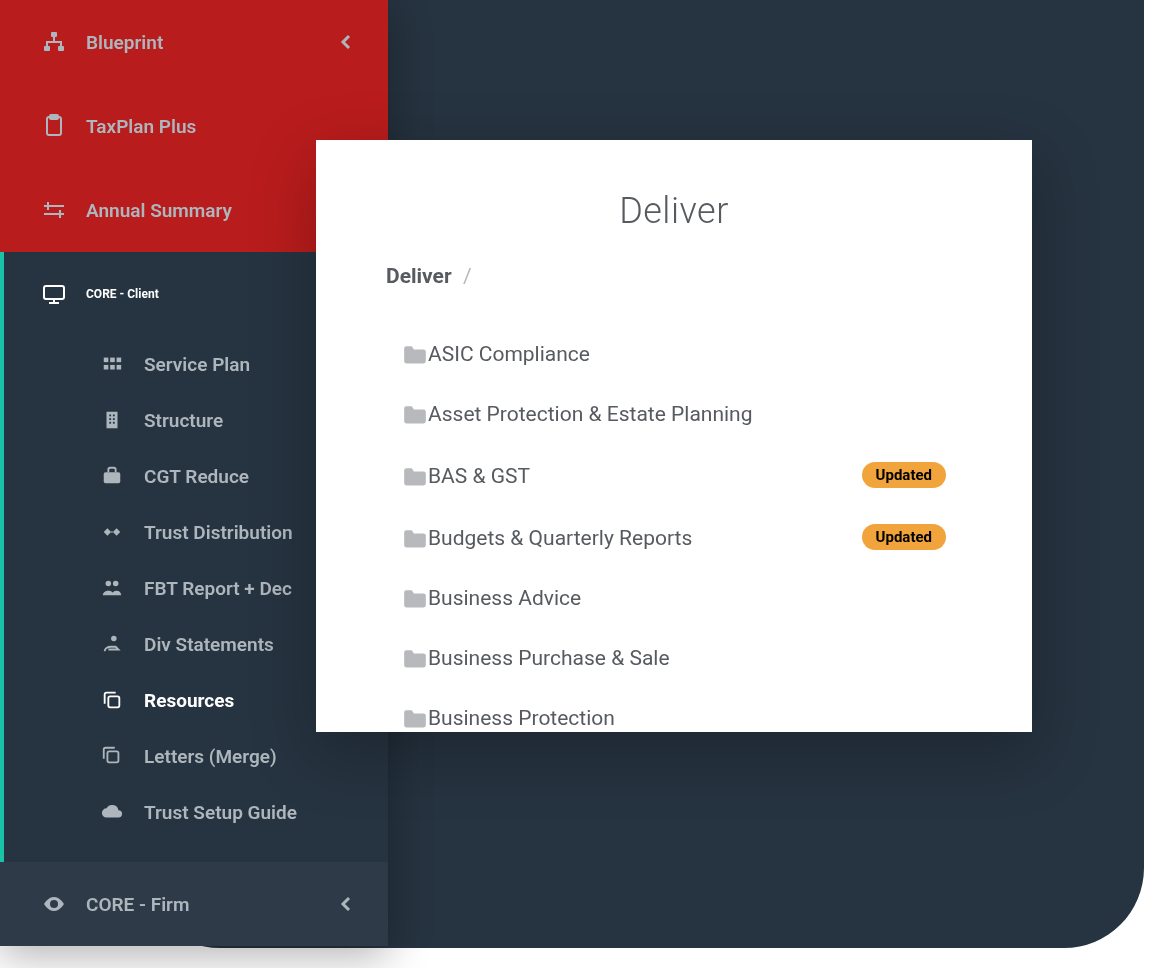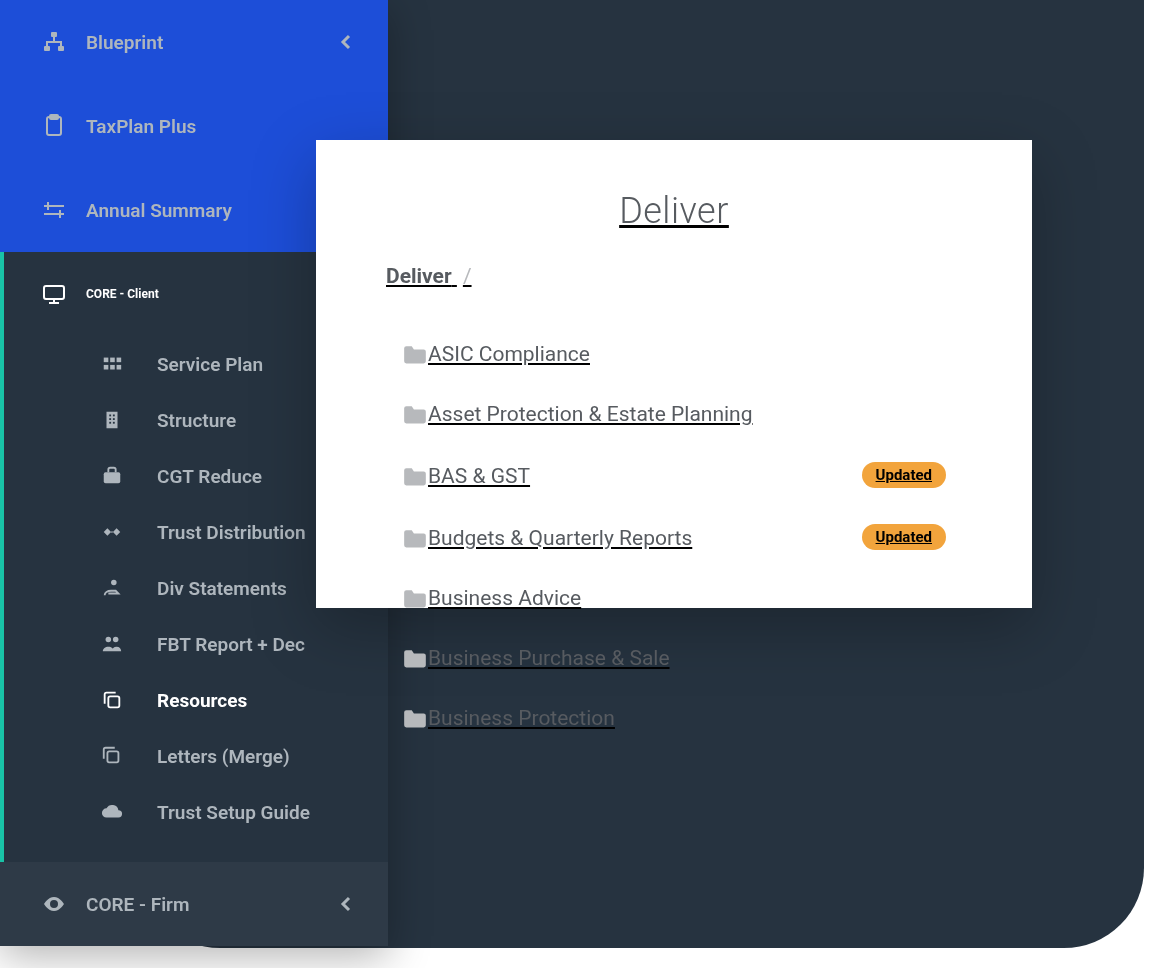--- a/index.html
+++ b/index.html
@@ -19,21 +19,21 @@
       bottom: 20px;
       background: #263340;
       border-radius: 0 0 80px 80px;
       z-index: 0;
     }
     .sidebar {
       position: absolute;
       top: 0;
       left: 0;
       width: 388px;
-      background: #1d4ed8;
+      background: #b91c1c;
       z-index: 2;
       box-shadow: 0 10px 40px rgba(0,0,0,0.3);
       color: #aeb6bd;
     }
     .sidebar-top-item {
       display: flex;
       align-items: center;
       padding: 30px 24px 30px 42px;
       cursor: pointer;
       gap: 20px;
@@ -57,21 +57,21 @@
       font-size: 12px;
       font-weight: 700;
       color: #ffffff;
     }
     .sidebar-sub {
       padding-bottom: 22px;
     }
     .sidebar-sub-item {
       display: flex;
       align-items: center;
-      gap: 33px;
+      gap: 20px;
       padding: 16px 0 16px 58px;
       font-size: 19px;
       font-weight: 600;
       color: #aeb6bd;
       cursor: pointer;
     }
     .sidebar-sub-item.active {
       color: #ffffff;
       font-weight: 700;
     }
@@ -83,26 +83,25 @@
       justify-content: center;
       flex-shrink: 0;
     }
     .icon svg { width: 24px; height: 24px; }
     .sub-icon svg { width: 22px; height: 22px; }
     .content-card {
       position: absolute;
       top: 140px;
       left: 316px;
       width: 716px;
-      height: 468px;
+      height: 592px;
       background: #ffffff;
       z-index: 3;
       box-shadow: 0 20px 60px rgba(0,0,0,0.25);
       padding: 50px 58px 31px 58px;
-      text-decoration: underline;
     }
     .content-title {
       text-align: center;
       font-size: 36px;
       font-weight: 300;
       color: #575b60;
       margin-bottom: 26px;
       letter-spacing: 0.5px;
     }
     .breadcrumb {
@@ -238,35 +237,35 @@
         <span class="icon sub-icon">
             <svg viewBox="0 0 24 24" fill="#aeb6bd">
               <path d="M3 12l4-4 5 5 5-5 4 4-4 4-5-5-5 5z"></path>
             </svg>
           </span>
         <span>Trust Distribution</span>
       </div>
       <div class="sidebar-sub-item">
         <span class="icon sub-icon">
             <svg viewBox="0 0 24 24" fill="#aeb6bd">
-              <circle cx="14" cy="6" r="3"></circle>
-              <path d="M4 20c0-3 3-5 7-5h5l3 3H8" stroke="#aeb6bd" stroke-width="2" fill="none"></path>
-            </svg>
-          </span>
-        <span>Div Statements</span>
-      </div>
-      <div class="sidebar-sub-item">
-        <span class="icon sub-icon">
-            <svg viewBox="0 0 24 24" fill="#aeb6bd">
               <circle cx="8" cy="7" r="3"></circle>
               <circle cx="16" cy="7" r="3"></circle>
               <path d="M2 20c0-3 2.7-5 6-5s6 2 6 5M12 20c0-3 2-5 5-5s5 2 5 5"></path>
             </svg>
           </span>
         <span>FBT Report + Dec</span>
+      </div>
+      <div class="sidebar-sub-item">
+        <span class="icon sub-icon">
+            <svg viewBox="0 0 24 24" fill="#aeb6bd">
+              <circle cx="14" cy="6" r="3"></circle>
+              <path d="M4 20c0-3 3-5 7-5h5l3 3H8" stroke="#aeb6bd" stroke-width="2" fill="none"></path>
+            </svg>
+          </span>
+        <span>Div Statements</span>
       </div>
       <div class="sidebar-sub-item active">
         <span class="icon sub-icon">
             <svg viewBox="0 0 24 24" fill="none" stroke="#ffffff" stroke-width="2">
               <rect x="8" y="8" width="12" height="12" rx="2"></rect>
               <path d="M4 16V6a2 2 0 012-2h10"></path>
             </svg>
           </span>
         <span>Resources</span>
       </div>

